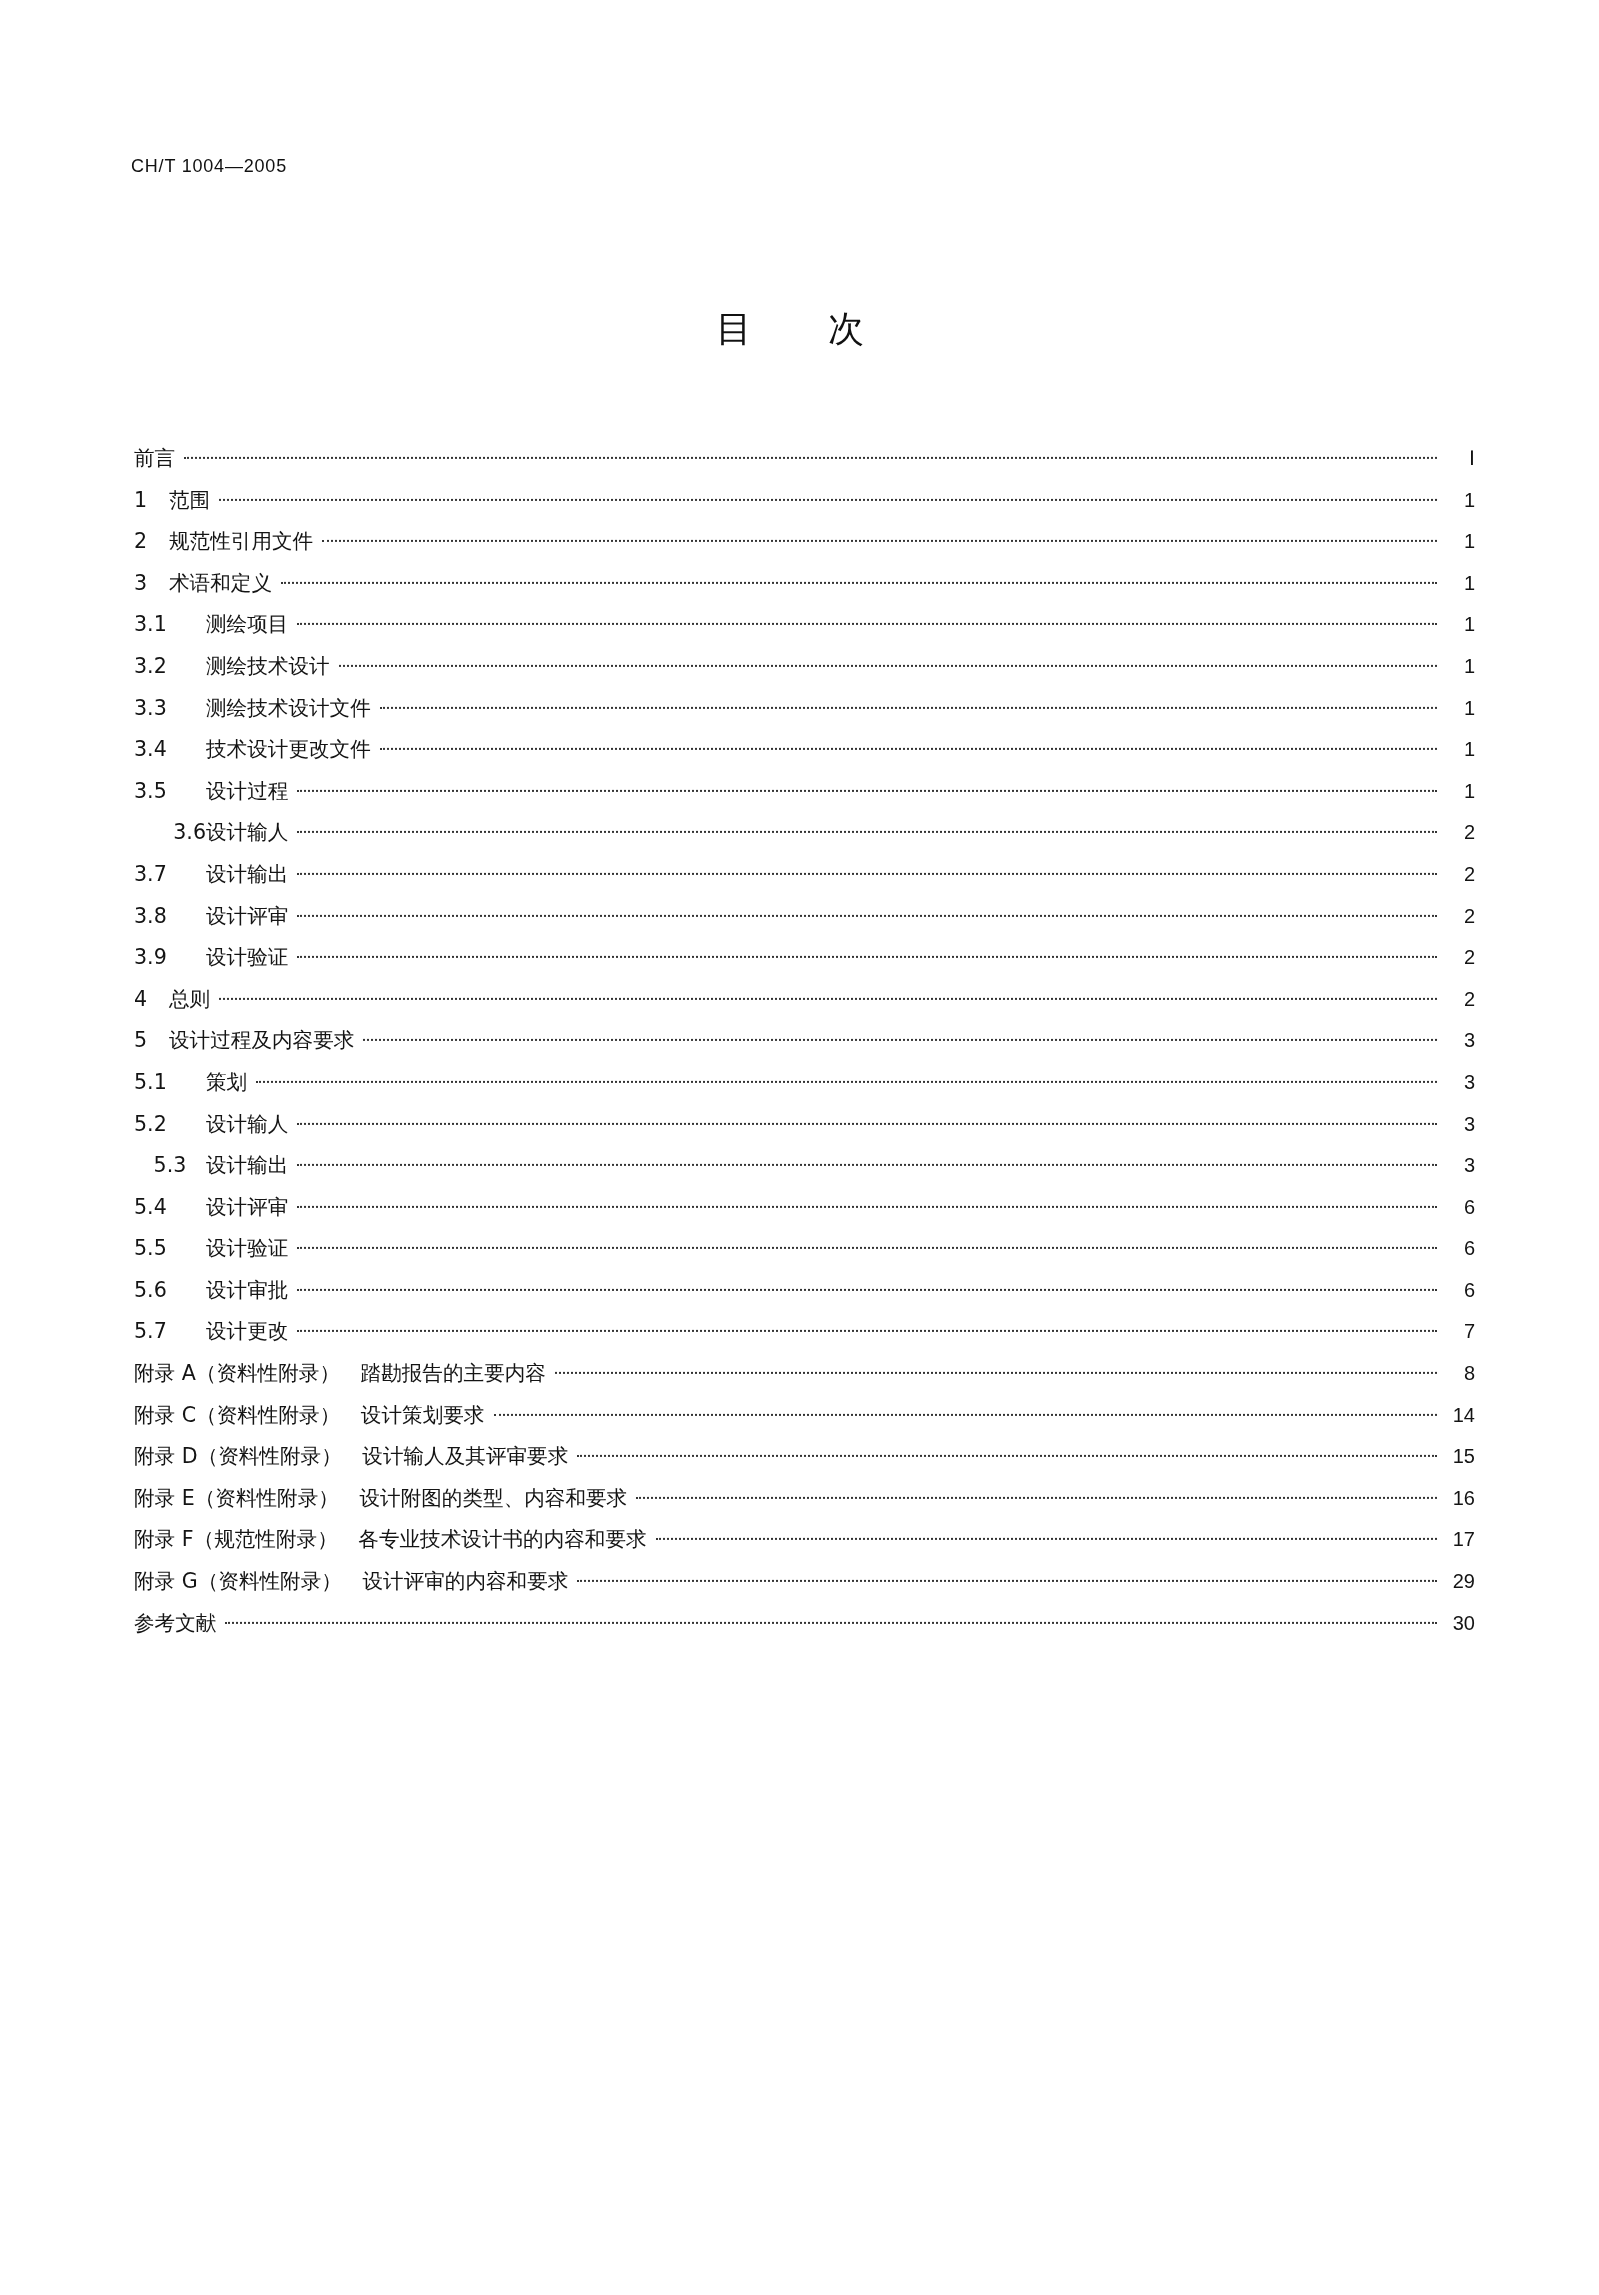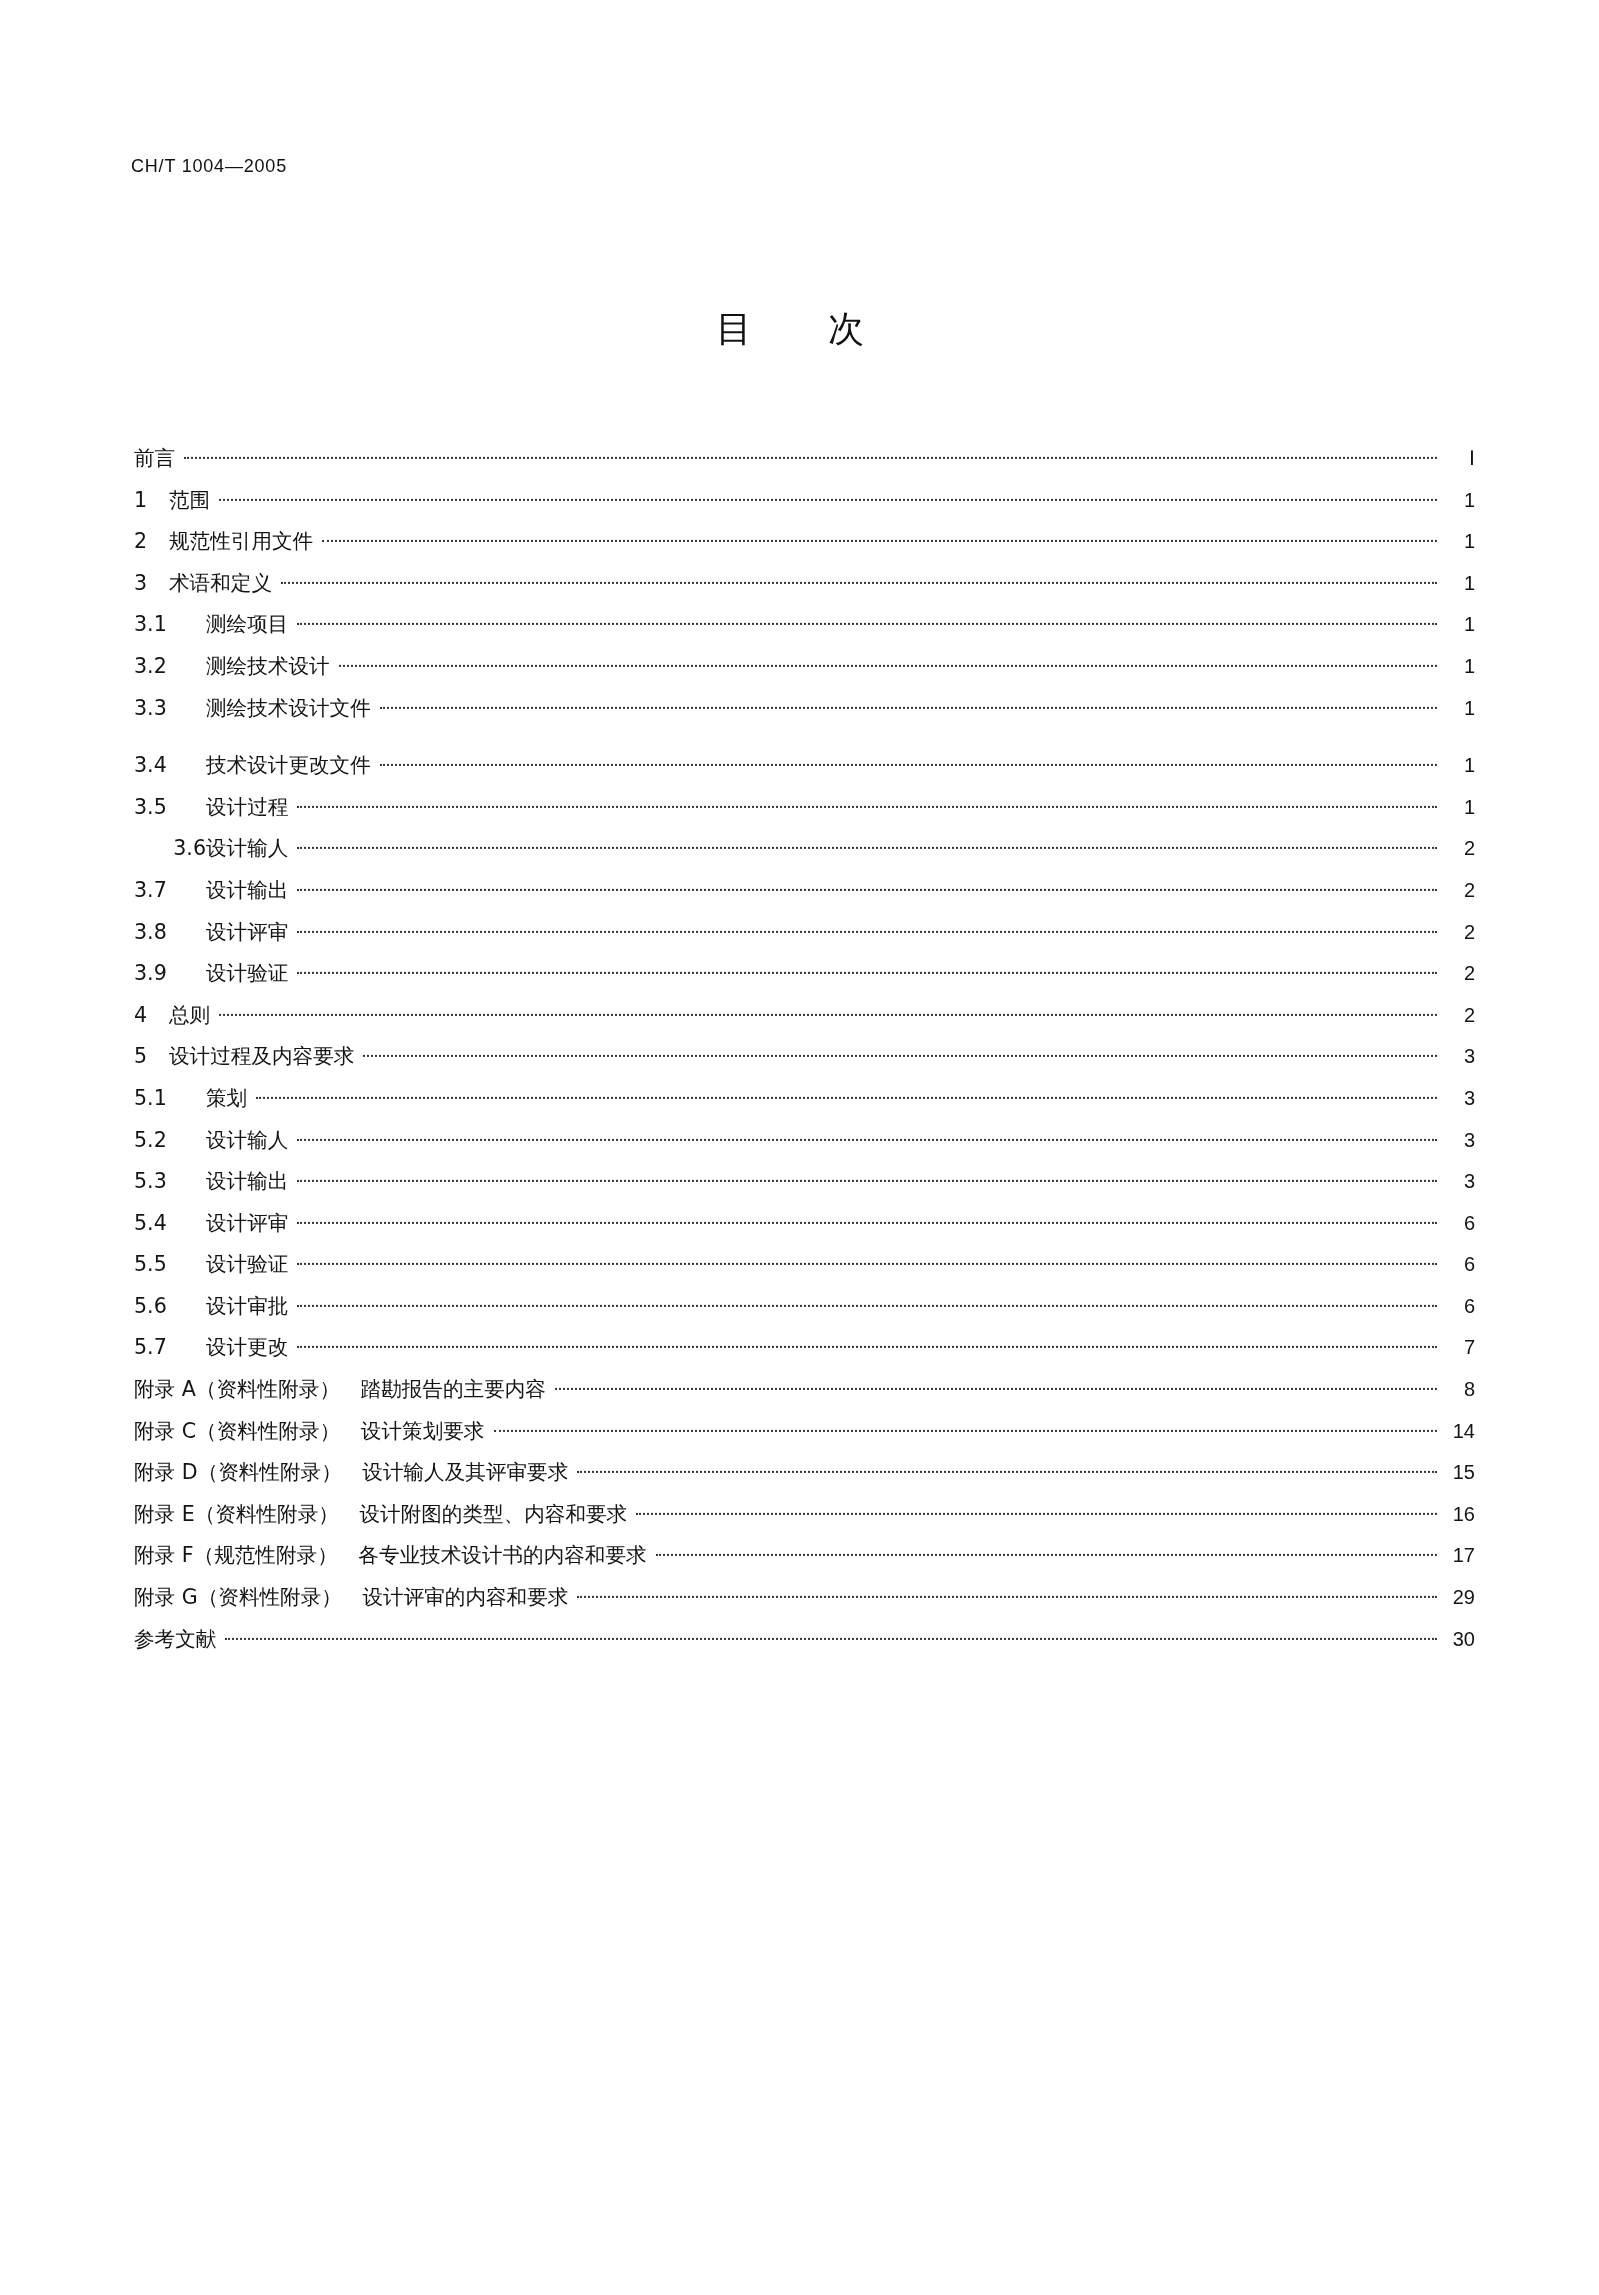--- a/index.html
+++ b/index.html
@@ -123,21 +123,21 @@
         <span class="dots"></span>
         <span class="page-no">1</span>
       </div>
       <div class="toc-row">
         <span class="num" style="width: 72px;">3.3</span>
         <span class="label">测绘技术设计文件</span>
         <span class="dots"></span>
         <span class="page-no">1</span>
       </div>
       <div class="toc-row">
-        <span class="num" style="width: 72px; margin-top: 16px;">3.4</span>
+        <span class="num" style="width: 72px;">3.4</span>
         <span class="label">技术设计更改文件</span>
         <span class="dots"></span>
         <span class="page-no">1</span>
       </div>
       <div class="toc-row">
         <span class="num" style="width: 72px;">3.5</span>
         <span class="label">设计过程</span>
         <span class="dots"></span>
         <span class="page-no">1</span>
       </div>
@@ -183,21 +183,21 @@
         <span class="dots"></span>
         <span class="page-no">3</span>
       </div>
       <div class="toc-row">
         <span class="num" style="width: 72px;">5.2</span>
         <span class="label">设计输人</span>
         <span class="dots"></span>
         <span class="page-no">3</span>
       </div>
       <div class="toc-row">
-        <span class="num" style="width: 72px;">5.3</span>
+        <span class="num" style="width: 72px; text-align: center;">5.3</span>
         <span class="label">设计输出</span>
         <span class="dots"></span>
         <span class="page-no">3</span>
       </div>
       <div class="toc-row">
         <span class="num" style="width: 72px;">5.4</span>
         <span class="label">设计评审</span>
         <span class="dots"></span>
         <span class="page-no">6</span>
       </div>

